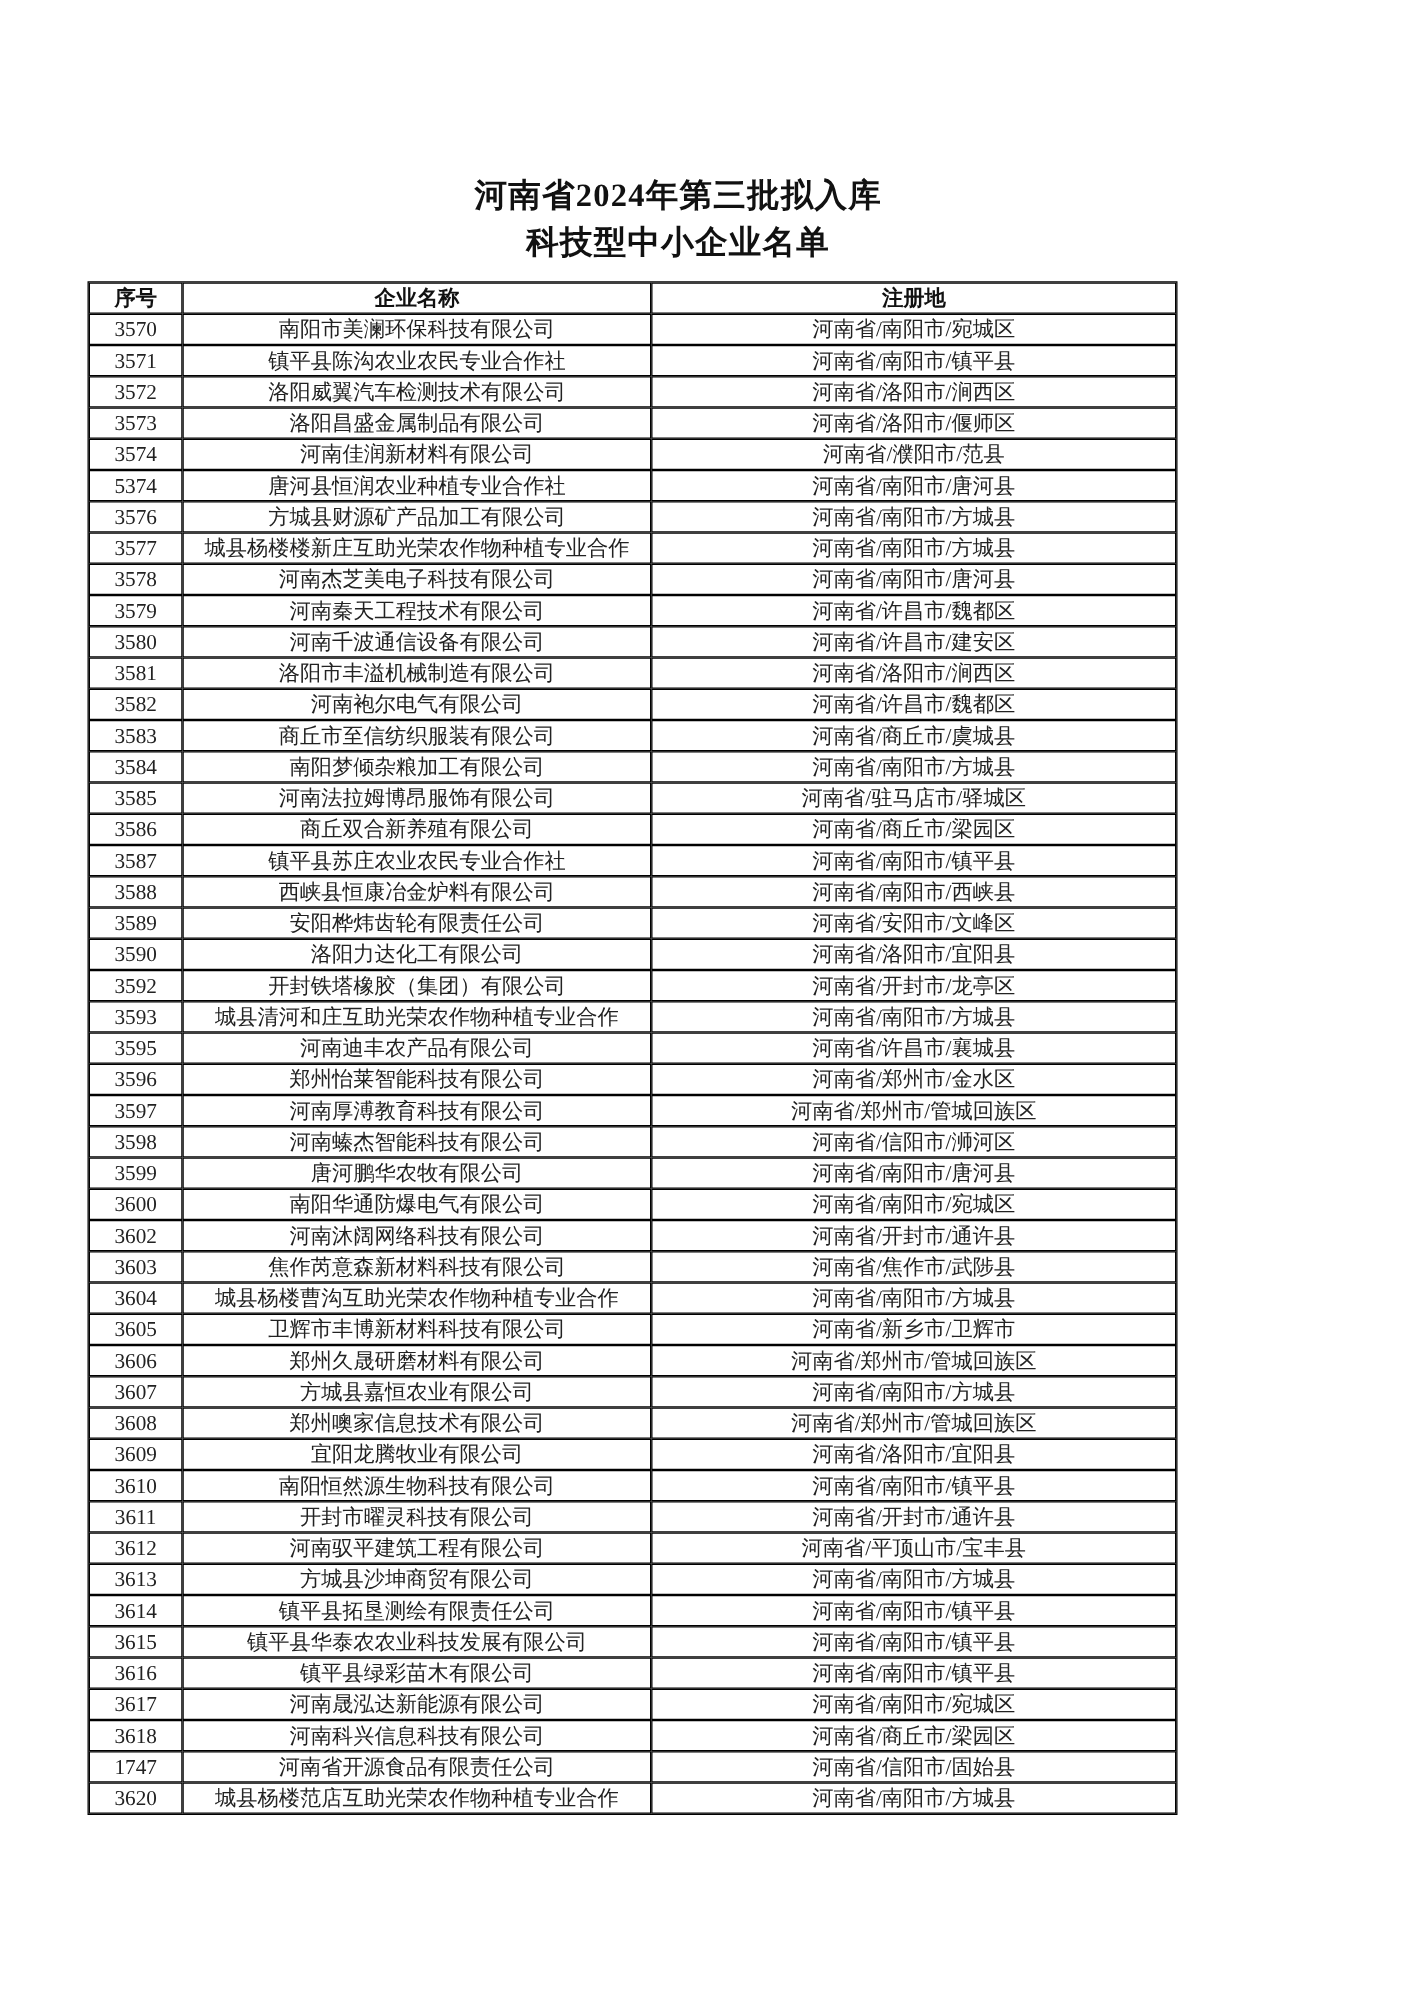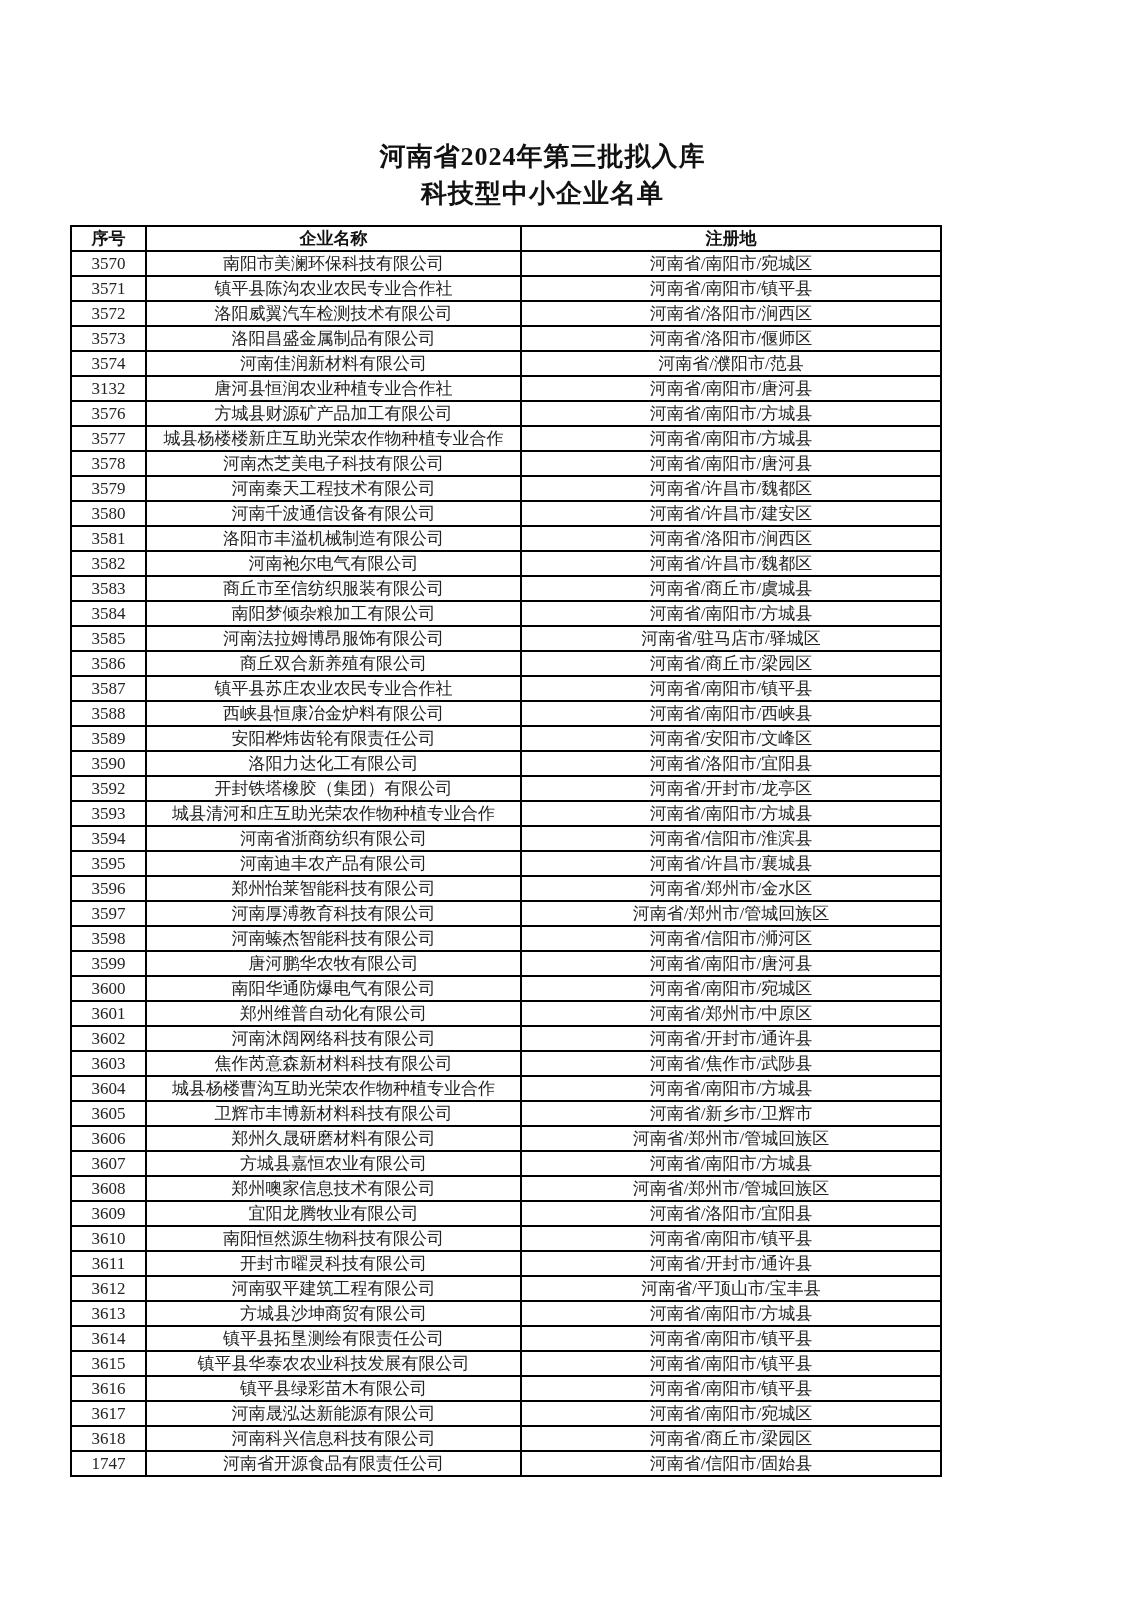--- a/index.html
+++ b/index.html
@@ -127,21 +127,21 @@
             </td>
             <td>
               <span class="cellinner">河南佳润新材料有限公司</span>
             </td>
             <td>
               <span class="cellinner">河南省/濮阳市/范县</span>
             </td>
           </tr>
           <tr>
             <td>
-              <span class="cellinner">3132</span>
+              <span class="cellinner">5374</span>
             </td>
             <td>
               <span class="cellinner">唐河县恒润农业种植专业合作社</span>
             </td>
             <td>
               <span class="cellinner">河南省/南阳市/唐河县</span>
             </td>
           </tr>
           <tr>
             <td>
@@ -325,31 +325,20 @@
             </td>
             <td>
               <span class="cellinner">城县清河和庄互助光荣农作物种植专业合作</span>
             </td>
             <td>
               <span class="cellinner">河南省/南阳市/方城县</span>
             </td>
           </tr>
           <tr>
             <td>
-              <span class="cellinner">3594</span>
-            </td>
-            <td>
-              <span class="cellinner">河南省浙商纺织有限公司</span>
-            </td>
-            <td>
-              <span class="cellinner">河南省/信阳市/淮滨县</span>
-            </td>
-          </tr>
-          <tr>
-            <td>
               <span class="cellinner">3595</span>
             </td>
             <td>
               <span class="cellinner">河南迪丰农产品有限公司</span>
             </td>
             <td>
               <span class="cellinner">河南省/许昌市/襄城县</span>
             </td>
           </tr>
           <tr>
@@ -402,31 +391,20 @@
             </td>
             <td>
               <span class="cellinner">南阳华通防爆电气有限公司</span>
             </td>
             <td>
               <span class="cellinner">河南省/南阳市/宛城区</span>
             </td>
           </tr>
           <tr>
             <td>
-              <span class="cellinner">3601</span>
-            </td>
-            <td>
-              <span class="cellinner">郑州维普自动化有限公司</span>
-            </td>
-            <td>
-              <span class="cellinner">河南省/郑州市/中原区</span>
-            </td>
-          </tr>
-          <tr>
-            <td>
               <span class="cellinner">3602</span>
             </td>
             <td>
               <span class="cellinner">河南沐阔网络科技有限公司</span>
             </td>
             <td>
               <span class="cellinner">河南省/开封市/通许县</span>
             </td>
           </tr>
           <tr>
@@ -607,19 +585,30 @@
           </tr>
           <tr>
             <td>
               <span class="cellinner">1747</span>
             </td>
             <td>
               <span class="cellinner">河南省开源食品有限责任公司</span>
             </td>
             <td>
               <span class="cellinner">河南省/信阳市/固始县</span>
+            </td>
+          </tr>
+          <tr>
+            <td>
+              <span class="cellinner">3620</span>
+            </td>
+            <td>
+              <span class="cellinner">城县杨楼范店互助光荣农作物种植专业合作</span>
+            </td>
+            <td>
+              <span class="cellinner">河南省/南阳市/方城县</span>
             </td>
           </tr>
         </tbody>
     </table>
   </div>
 
 </div>
 
 </body></html>

